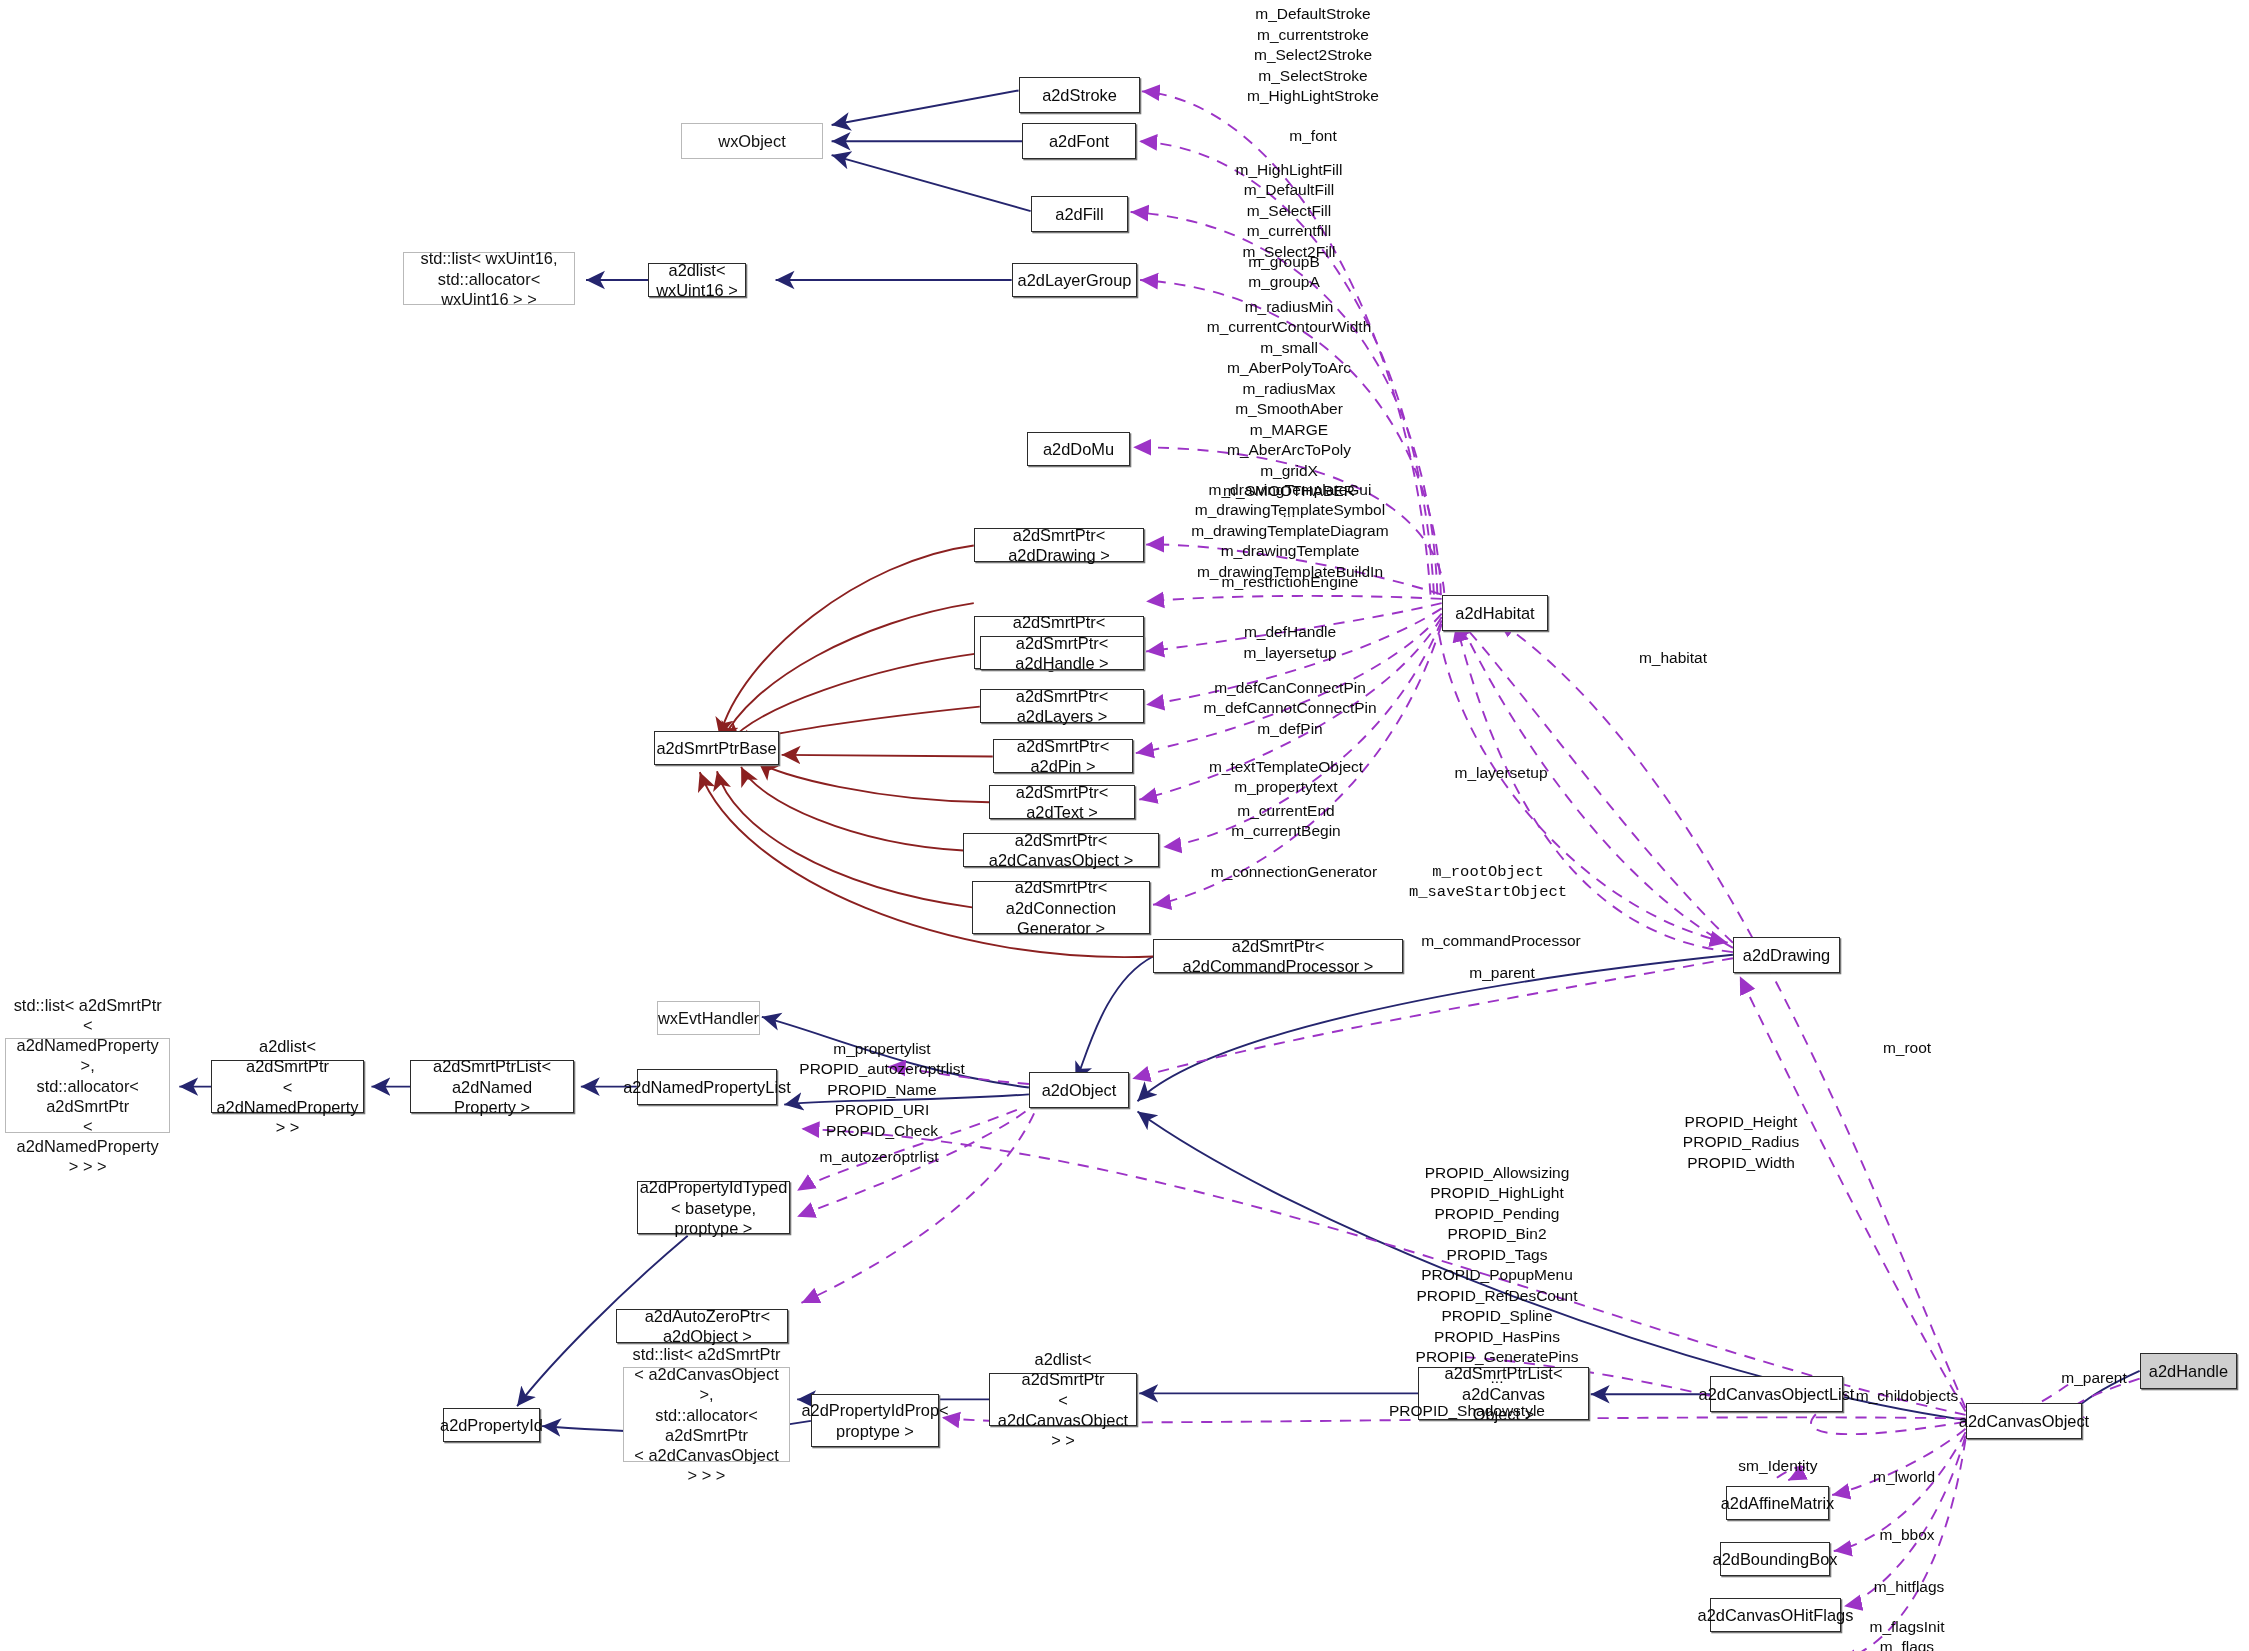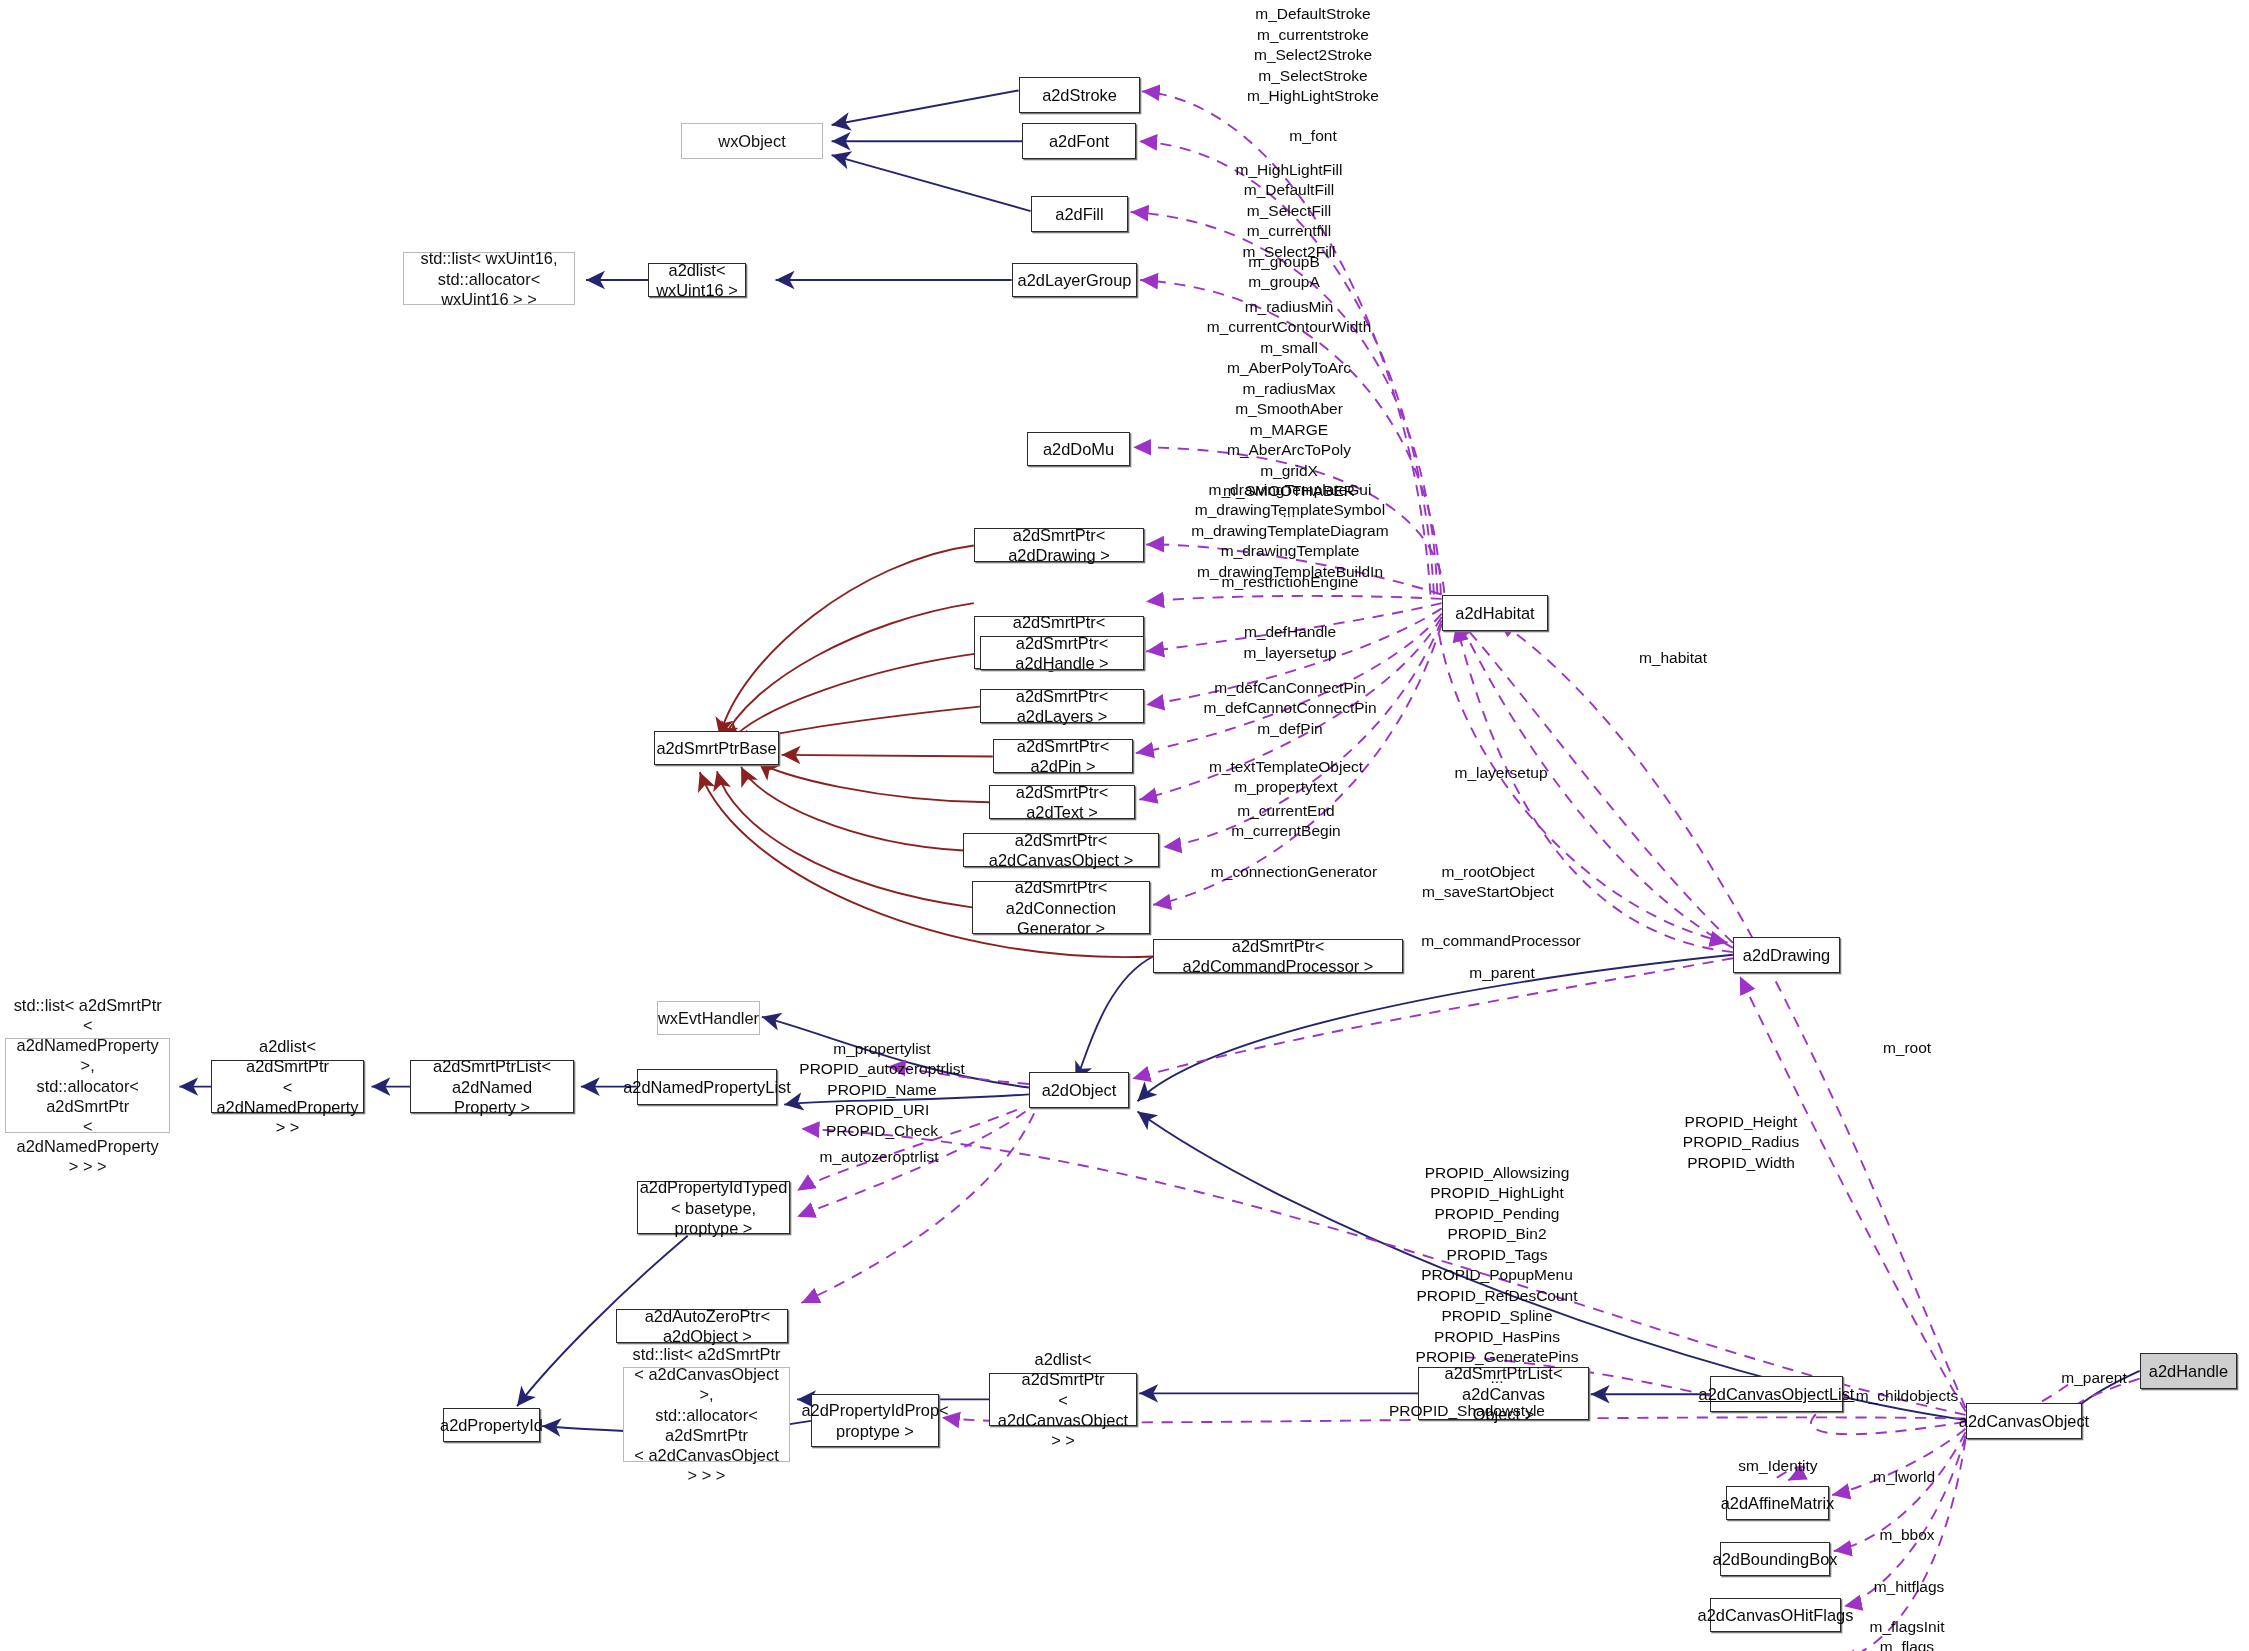--- a/index.html
+++ b/index.html
@@ -219,21 +219,21 @@
       </div>
       <div class="node" style="left: 989px; top: 1373px; width: 148px; height: 53px;">
         <span style="white-space: pre-line;">a2dlist&lt; a2dSmrtPtr
 &lt; a2dCanvasObject &gt; &gt;</span>
       </div>
       <div class="node" style="left: 1418px; top: 1367px; width: 171px; height: 53px;">
         <span style="white-space: pre-line;">a2dSmrtPtrList&lt; a2dCanvas
 Object &gt;</span>
       </div>
       <div class="node" style="left: 1710px; top: 1376px; width: 133px; height: 36px;">
-        <span style="white-space: pre-line; text-decoration: underline;">a2dCanvasObjectList</span>
+        <span style="white-space: pre-line;">a2dCanvasObjectList</span>
       </div>
       <div class="node" style="left: 1966px; top: 1403px; width: 116px; height: 36px;">
         <span style="white-space: pre-line;">a2dCanvasObject</span>
       </div>
       <div class="node highlight" style="left: 2140px; top: 1353px; width: 97px; height: 36px;">
         <span style="white-space: pre-line;">a2dHandle</span>
       </div>
       <div class="node" style="left: 1726px; top: 1486px; width: 103px; height: 34px;">
         <span style="white-space: pre-line;">a2dAffineMatrix</span>
       </div>
@@ -280,21 +280,21 @@
       <div class="elabel" style="left: 1290px; top: 678px;">m_defCanConnectPin
 m_defCannotConnectPin
 m_defPin</div>
       <div class="elabel" style="left: 1286px; top: 757px;">m_textTemplateObject
 m_propertytext</div>
       <div class="elabel" style="left: 1286px; top: 801px;">m_currentEnd
 m_currentBegin</div>
       <div class="elabel" style="left: 1294px; top: 862px;">m_connectionGenerator</div>
       <div class="elabel" style="left: 1673px; top: 648px;">m_habitat</div>
       <div class="elabel" style="left: 1501px; top: 763px;">m_layersetup</div>
-      <div class="elabel" style="left: 1488px; top: 862px;">m_rootObject
+      <div class="elabel" style="left: 1488px; top: 862px; font-family: Liberation Mono, monospace;">m_rootObject
 m_saveStartObject</div>
       <div class="elabel" style="left: 1501px; top: 931px;">m_commandProcessor</div>
       <div class="elabel" style="left: 1502px; top: 963px;">m_parent</div>
       <div class="elabel" style="left: 1907px; top: 1038px;">m_root</div>
       <div class="elabel" style="left: 882px; top: 1039px;">m_propertylist
 PROPID_autozeroptrlist
 PROPID_Name
 PROPID_URI
 PROPID_Check</div>
       <div class="elabel" style="left: 879px; top: 1147px;">m_autozeroptrlist</div>

